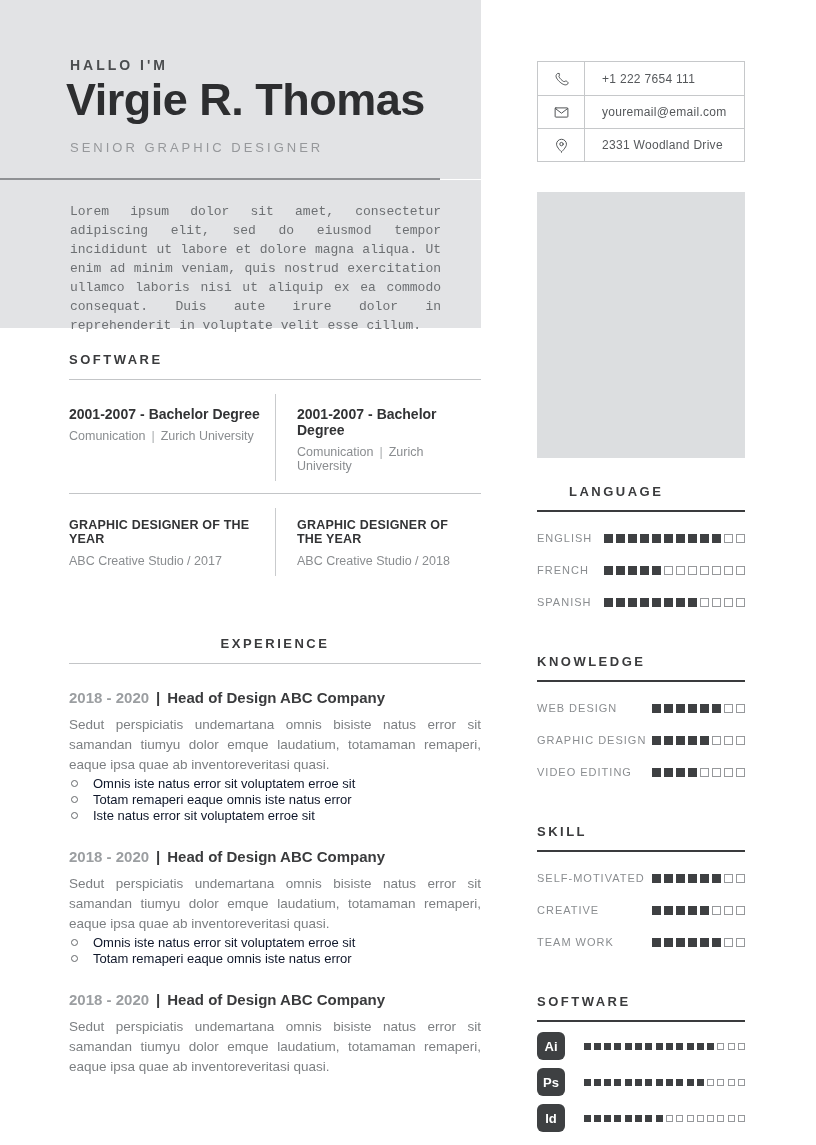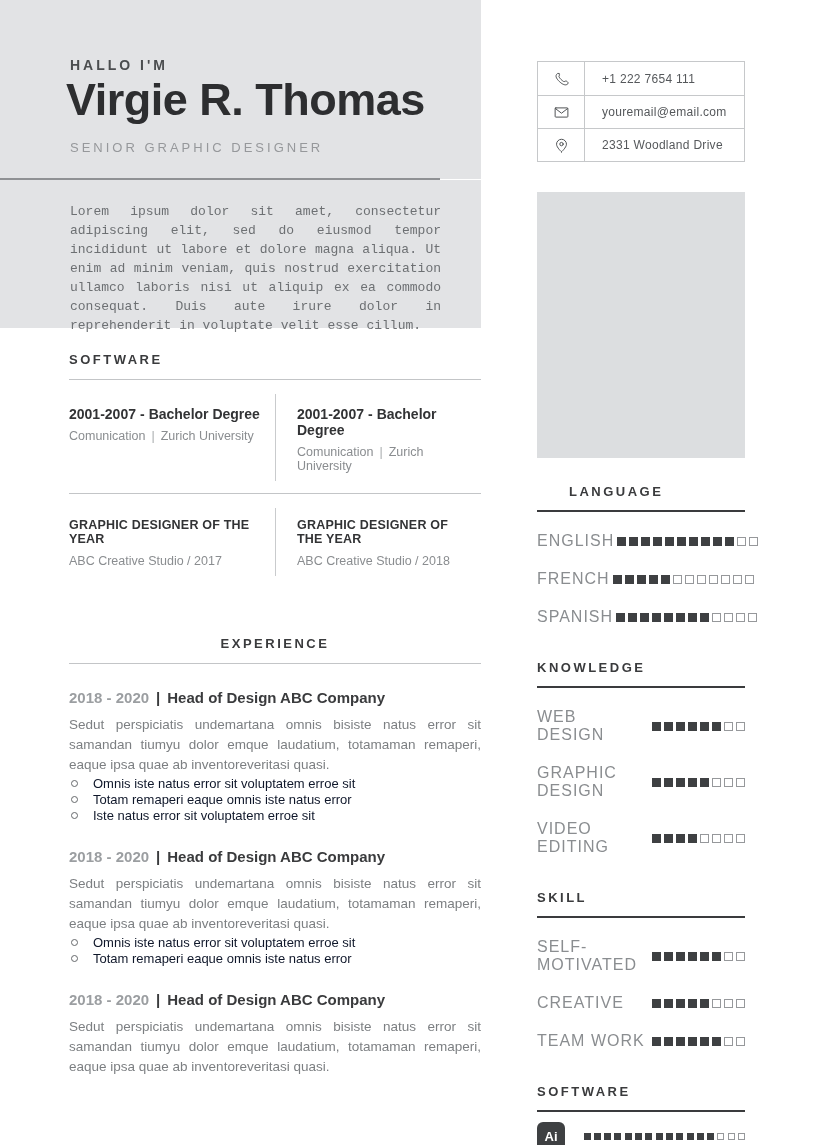--- a/index.html
+++ b/index.html
@@ -55,23 +55,23 @@
   .exp-period { color:#9b9ea1; }
   .exp-sep { color:#3a3b3d; margin:0 7px; }
   .exp-role { color:#3a3b3d; }
   .exp-desc { margin-top:9px; font-size:13.5px; line-height:20px; color:#7c7f82; text-align:justify; }
   .bullet { display:flex; align-items:center; margin-top:1px; font-size:13px; color:#0f172a; padding-left:2px; }
   .dot { width:7px; height:7px; border:1.5px solid #66696c; border-radius:50%; margin-right:15px; flex:none; }
 
   
   .right-col { position:absolute; left:537px; top:476px; width:208px; }
   .right-col .sec-h.first { margin-top:8px;padding-left:32px; }
-  .sec-gap { margin-top:34px; }
+  .sec-gap { margin-top:46px; }
   .r-row { display:flex; align-items:center; margin-top:20px; }
-  .r-label { font-size:16px; letter-spacing:1px; color:#8a8d90; }
+  .r-label { font-size:11px; letter-spacing:1px; color:#8a8d90; }
   .rating { margin-left:auto; display:flex; align-items:center; }
   .sq { width:9px; height:9px; border:1px solid #96989b; background:#fff; margin-left:3px; }
   .sq-f { background:#3e4042; border-color:#3e4042; }
   .s-rows { margin-top:10px; }
   .s-row { display:flex; align-items:center; margin-top:8px; }
   .badge { width:28px; height:28px; background:#3e4042; color:#fff; font-size:13px; font-weight:bold;
            border-radius:6px; display:flex; align-items:center; justify-content:center; }
   .rating.small .sq { width:7px; height:7px; margin-left:3.3px; }
 </style>
 </head>

